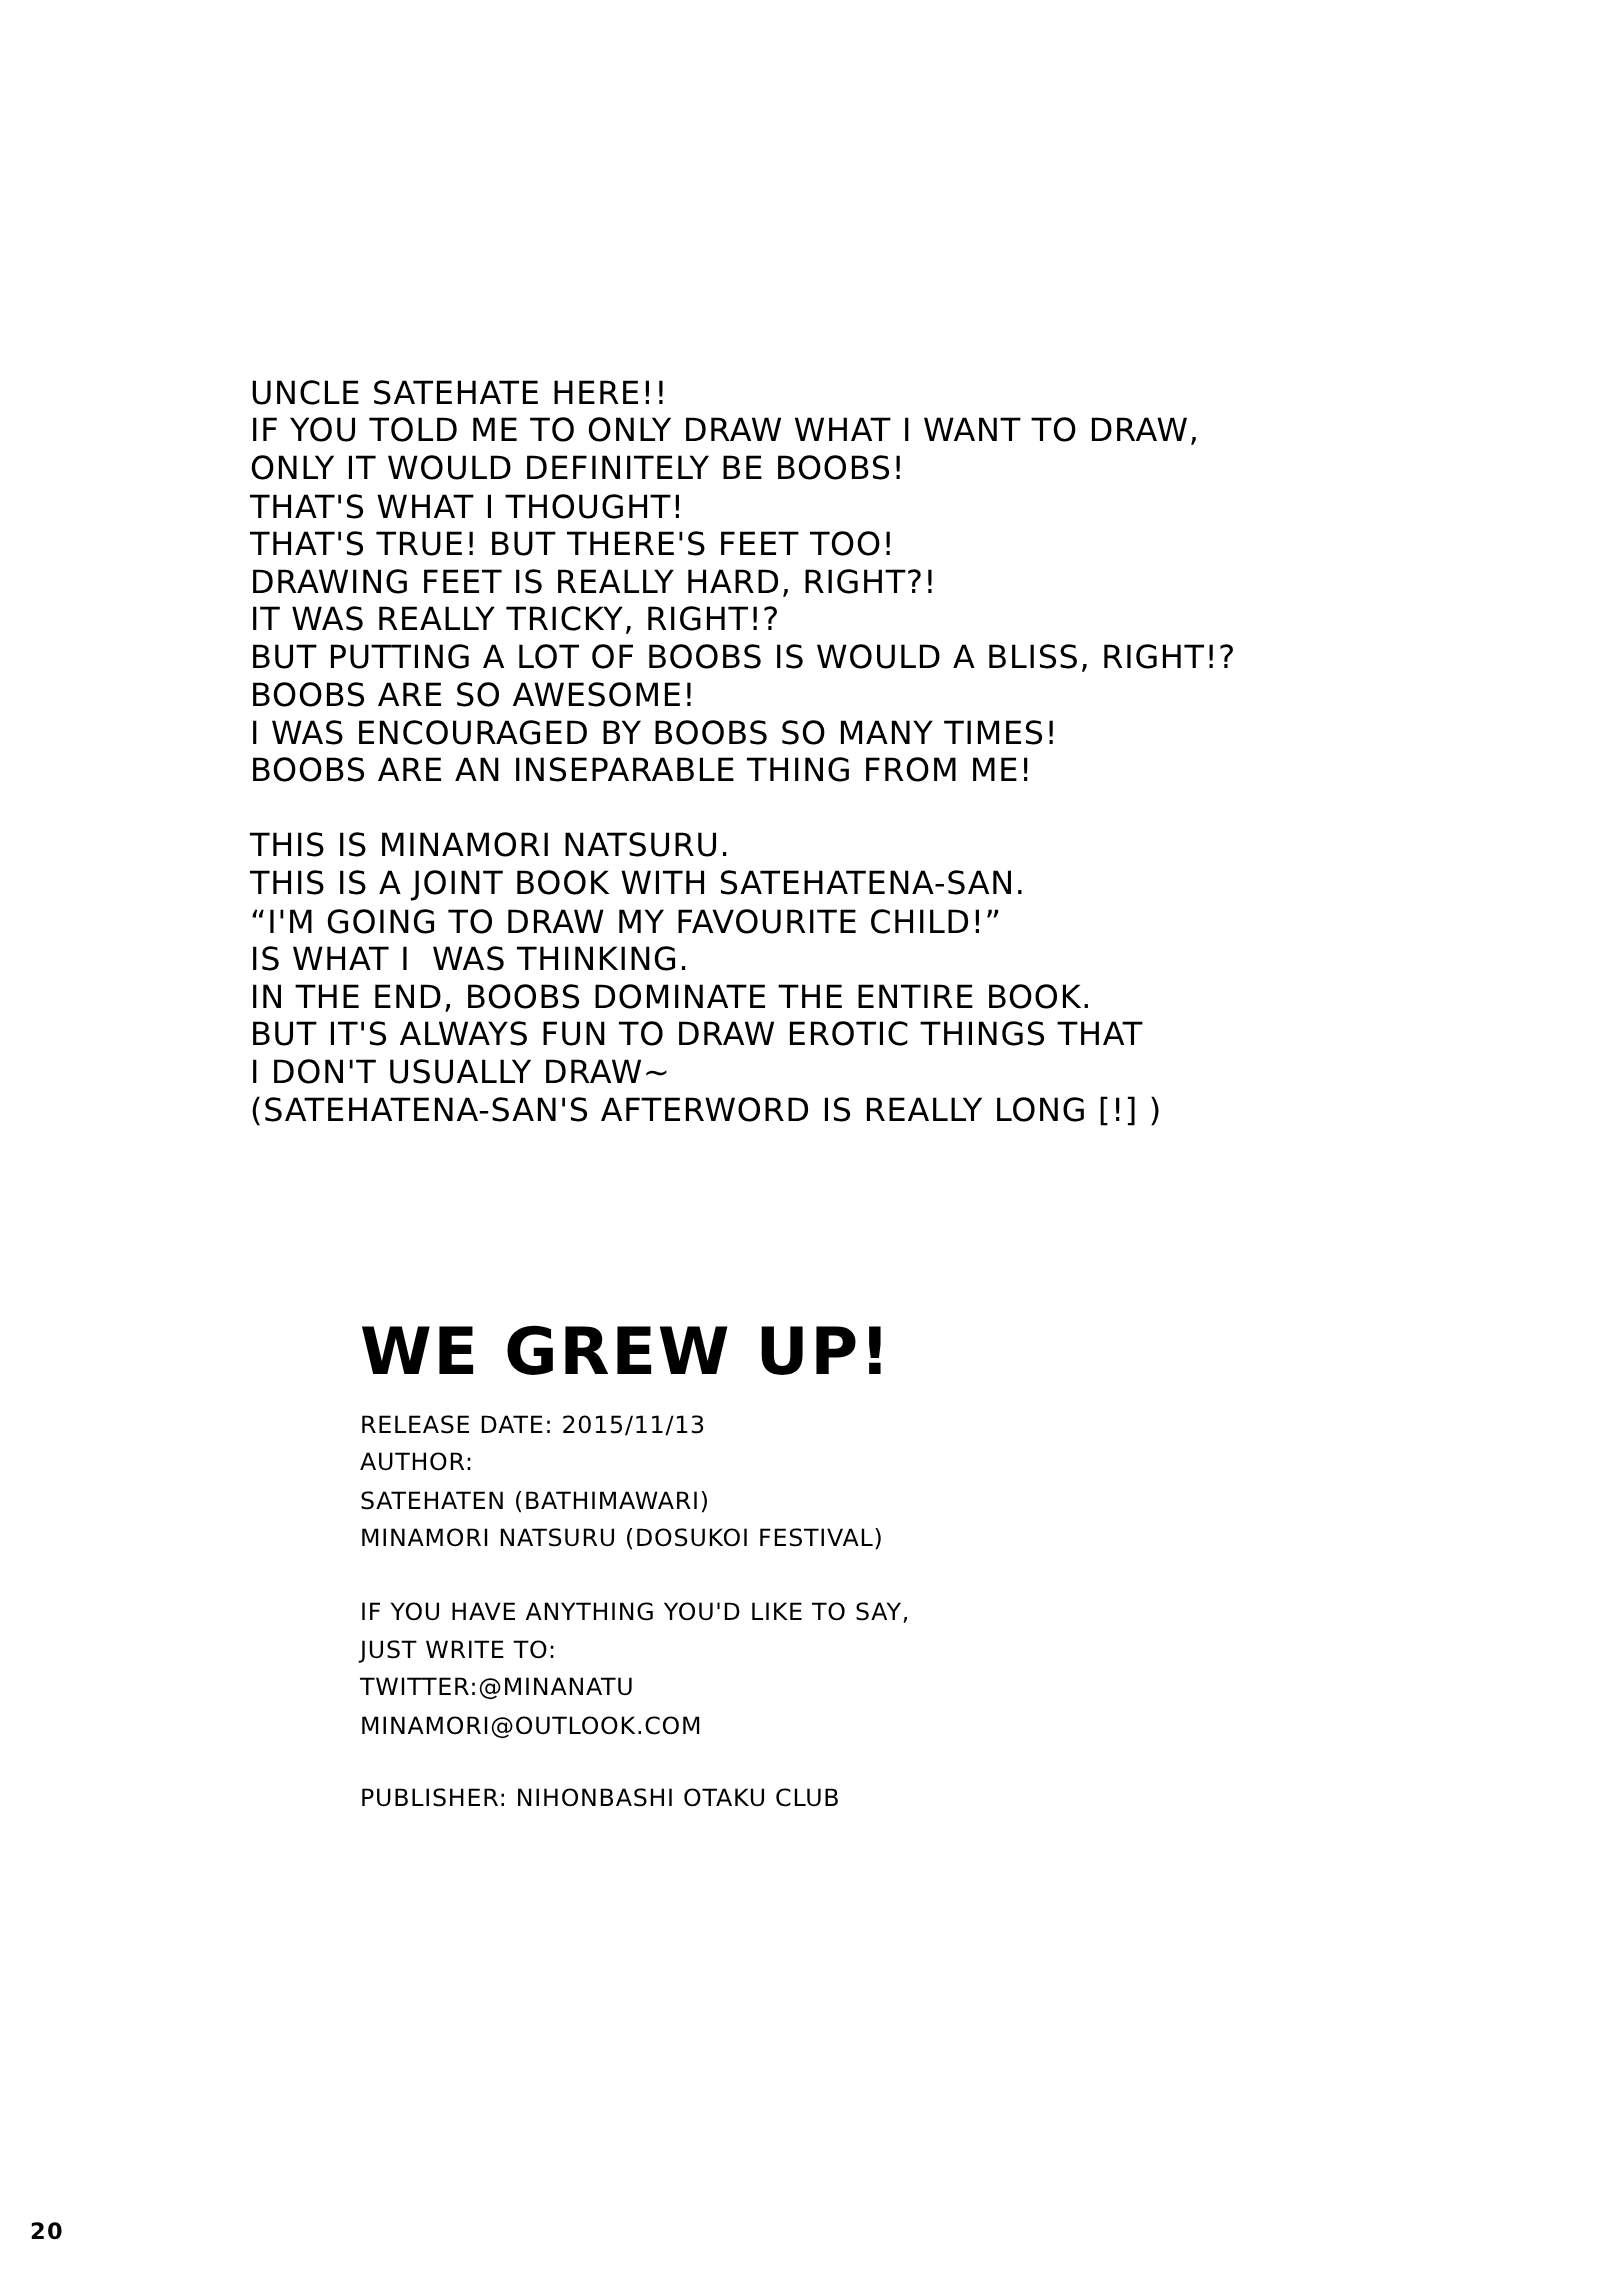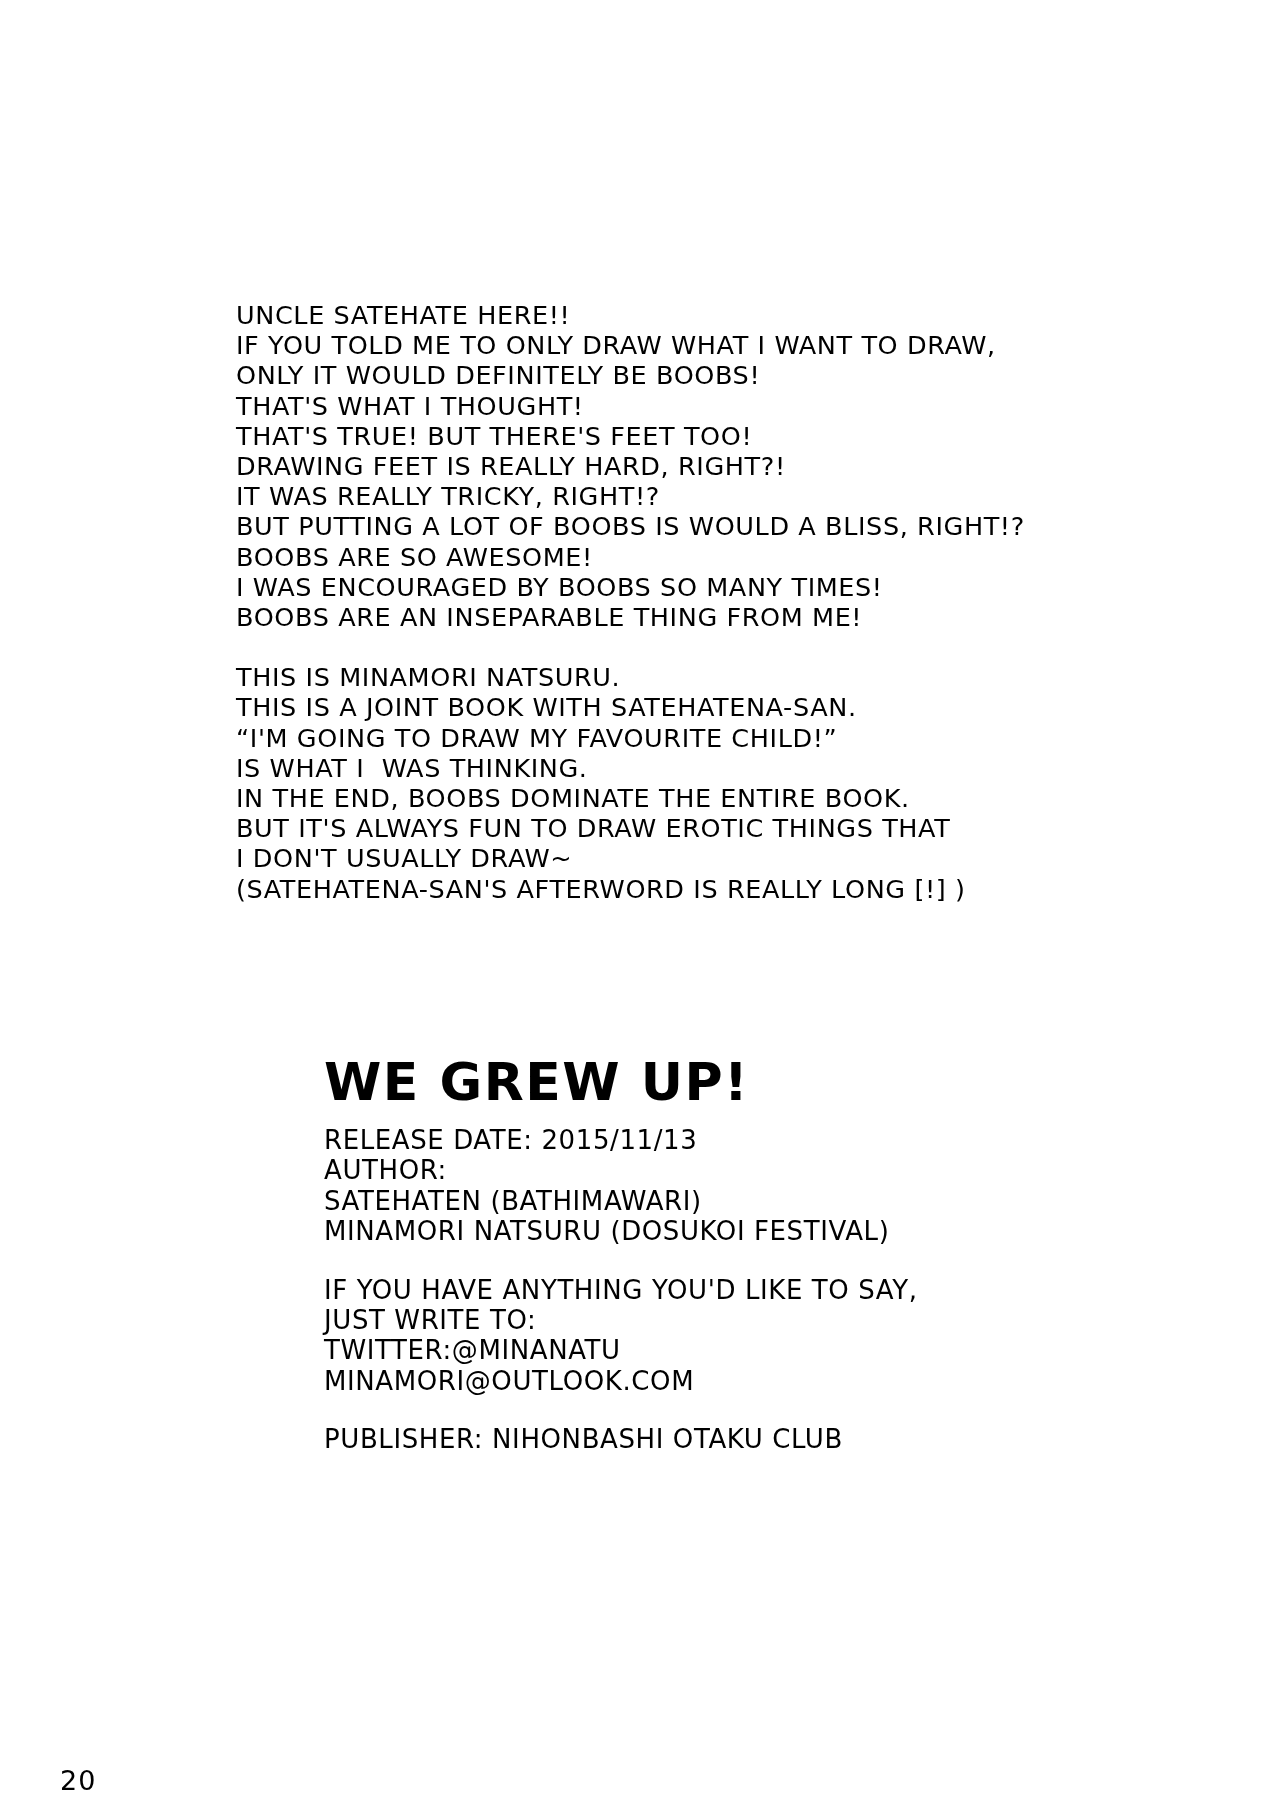--- a/index.html
+++ b/index.html
@@ -11,21 +11,20 @@
     width: 1280px;
     height: 1818px;
     position: relative;
     font-family: "DejaVu Sans", sans-serif;
     color: #000000;
     overflow: hidden;
   }
   .page {
     position: absolute;
     inset: 0;
-    margin-left: 36px;
   }
   
   .afterword {
     position: absolute;
     left: 200px;
     top: 300px;
     width: 920px;
   }
   .afterword .line {
     font-size: 25.5px;
@@ -45,36 +44,36 @@
     width: 860px;
   }
   .colophon-title {
     font-size: 52px;
     font-weight: 700;
     letter-spacing: 1.5px;
     line-height: 54px;
     margin-bottom: 16px;
   }
   .colophon .line {
-    font-size: 26px;
+    font-size: 19px;
     line-height: 30.4px;
     letter-spacing: 0.6px;
     white-space: pre;
     font-weight: 500;
   }
   .colophon .gap {
     height: 28px;
   }
   
   .page-number {
     position: absolute;
     left: 24px;
     bottom: 22px;
-    font-size: 27px;
-    font-weight: 400;
+    font-size: 18px;
+    font-weight: 700;
     letter-spacing: 1px;
   }
 </style>
 </head>
 <body>
 
 <div class="page">
 
   <div class="afterword">
     <div class="line">UNCLE SATEHATE HERE!!</div>

